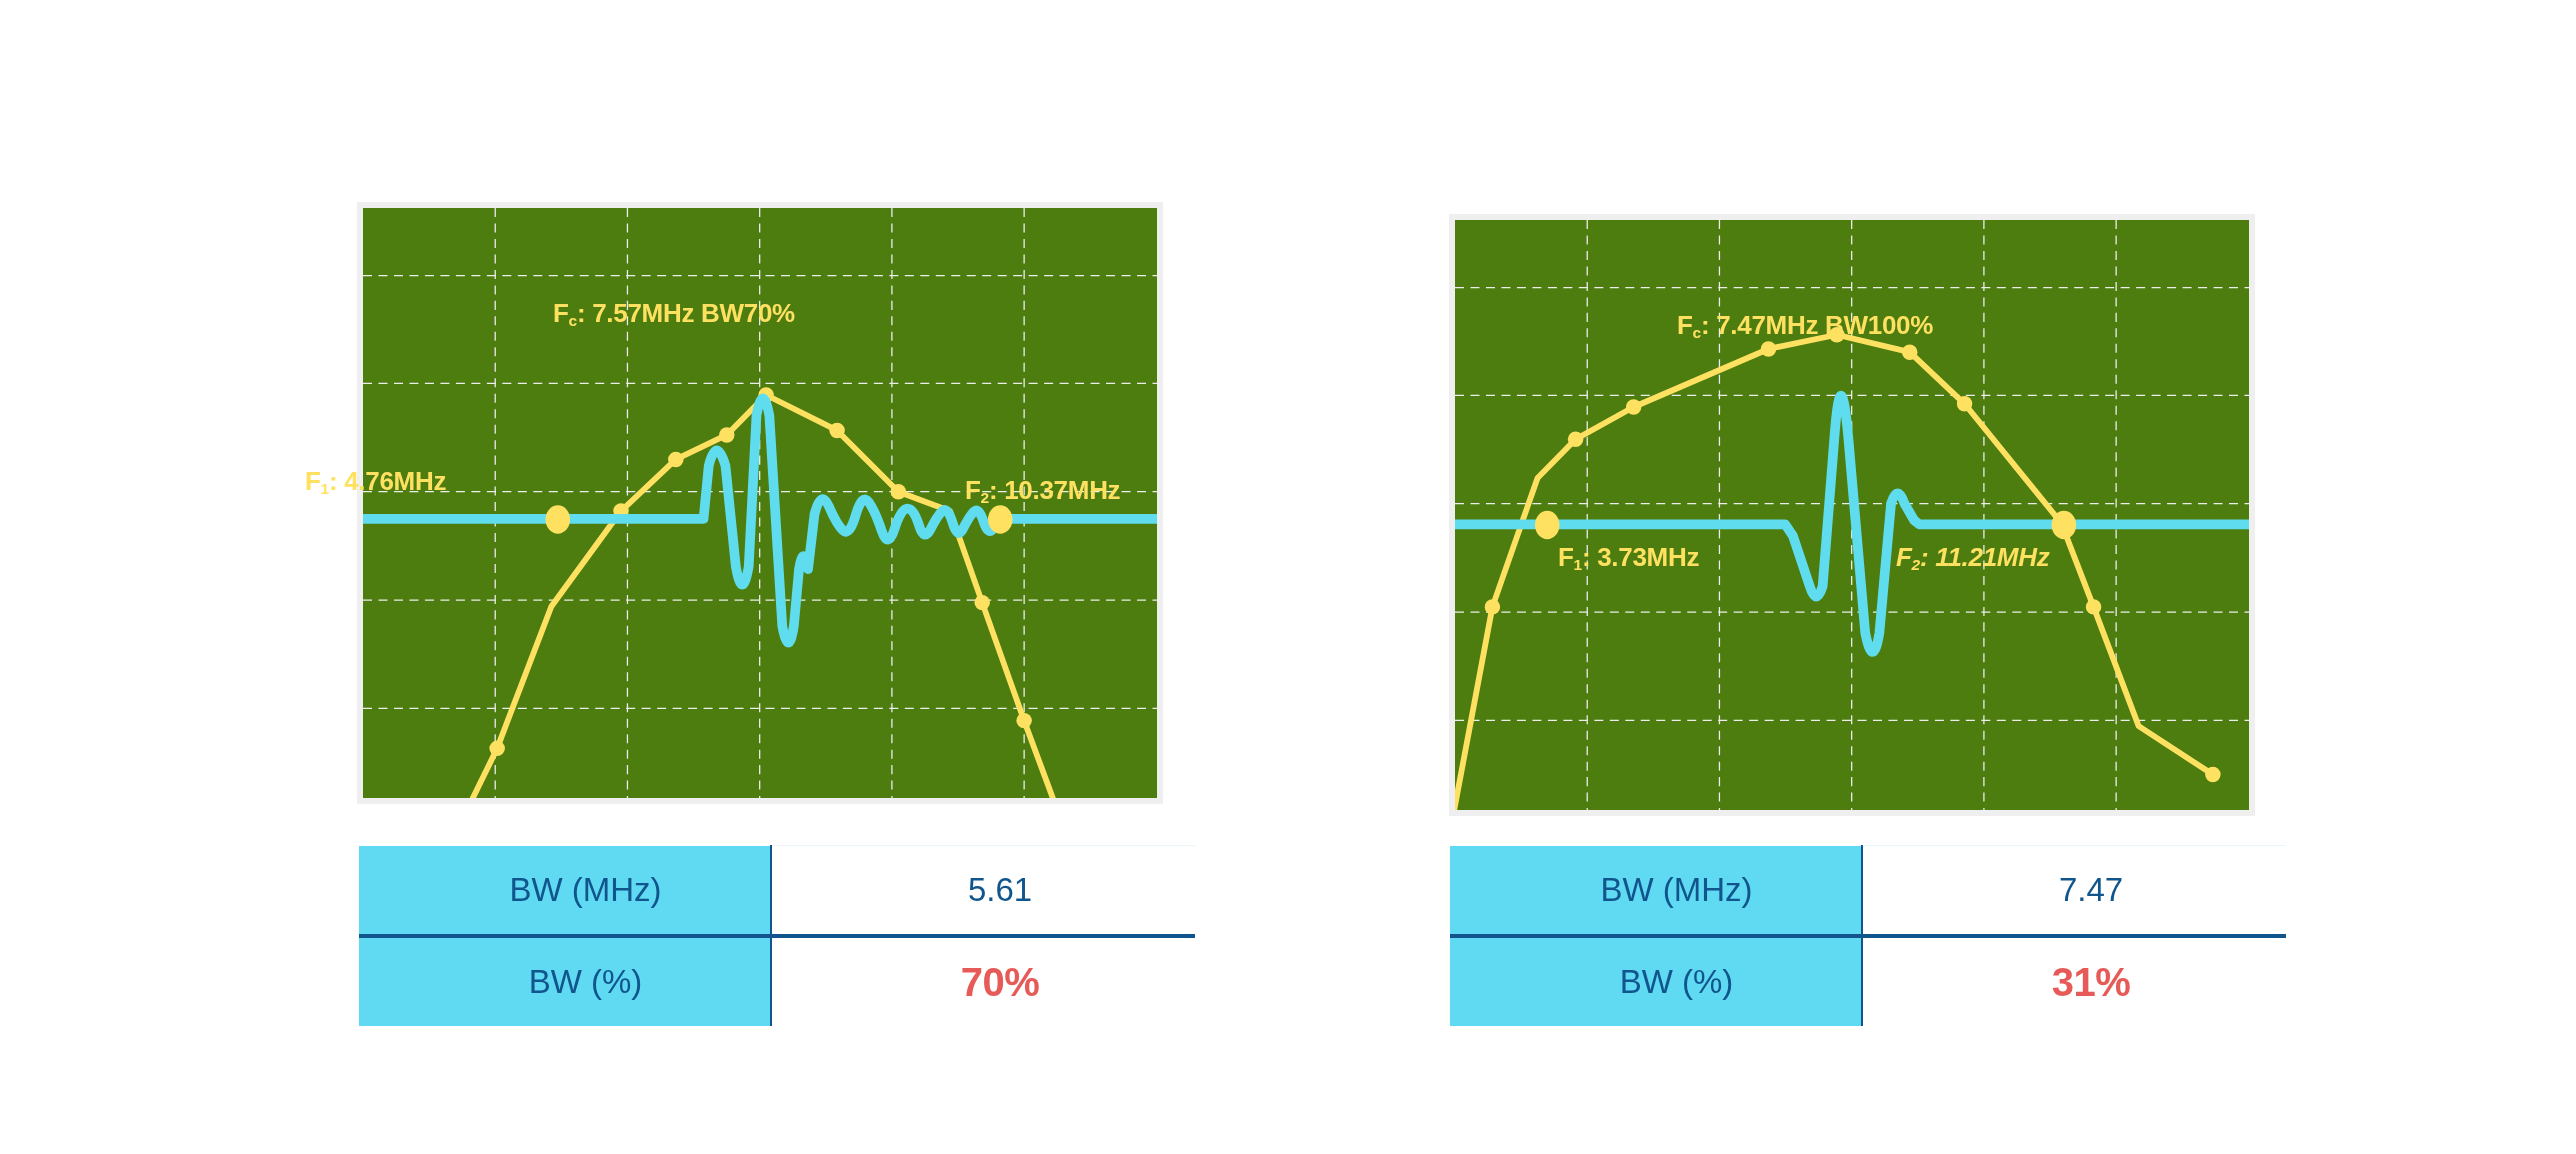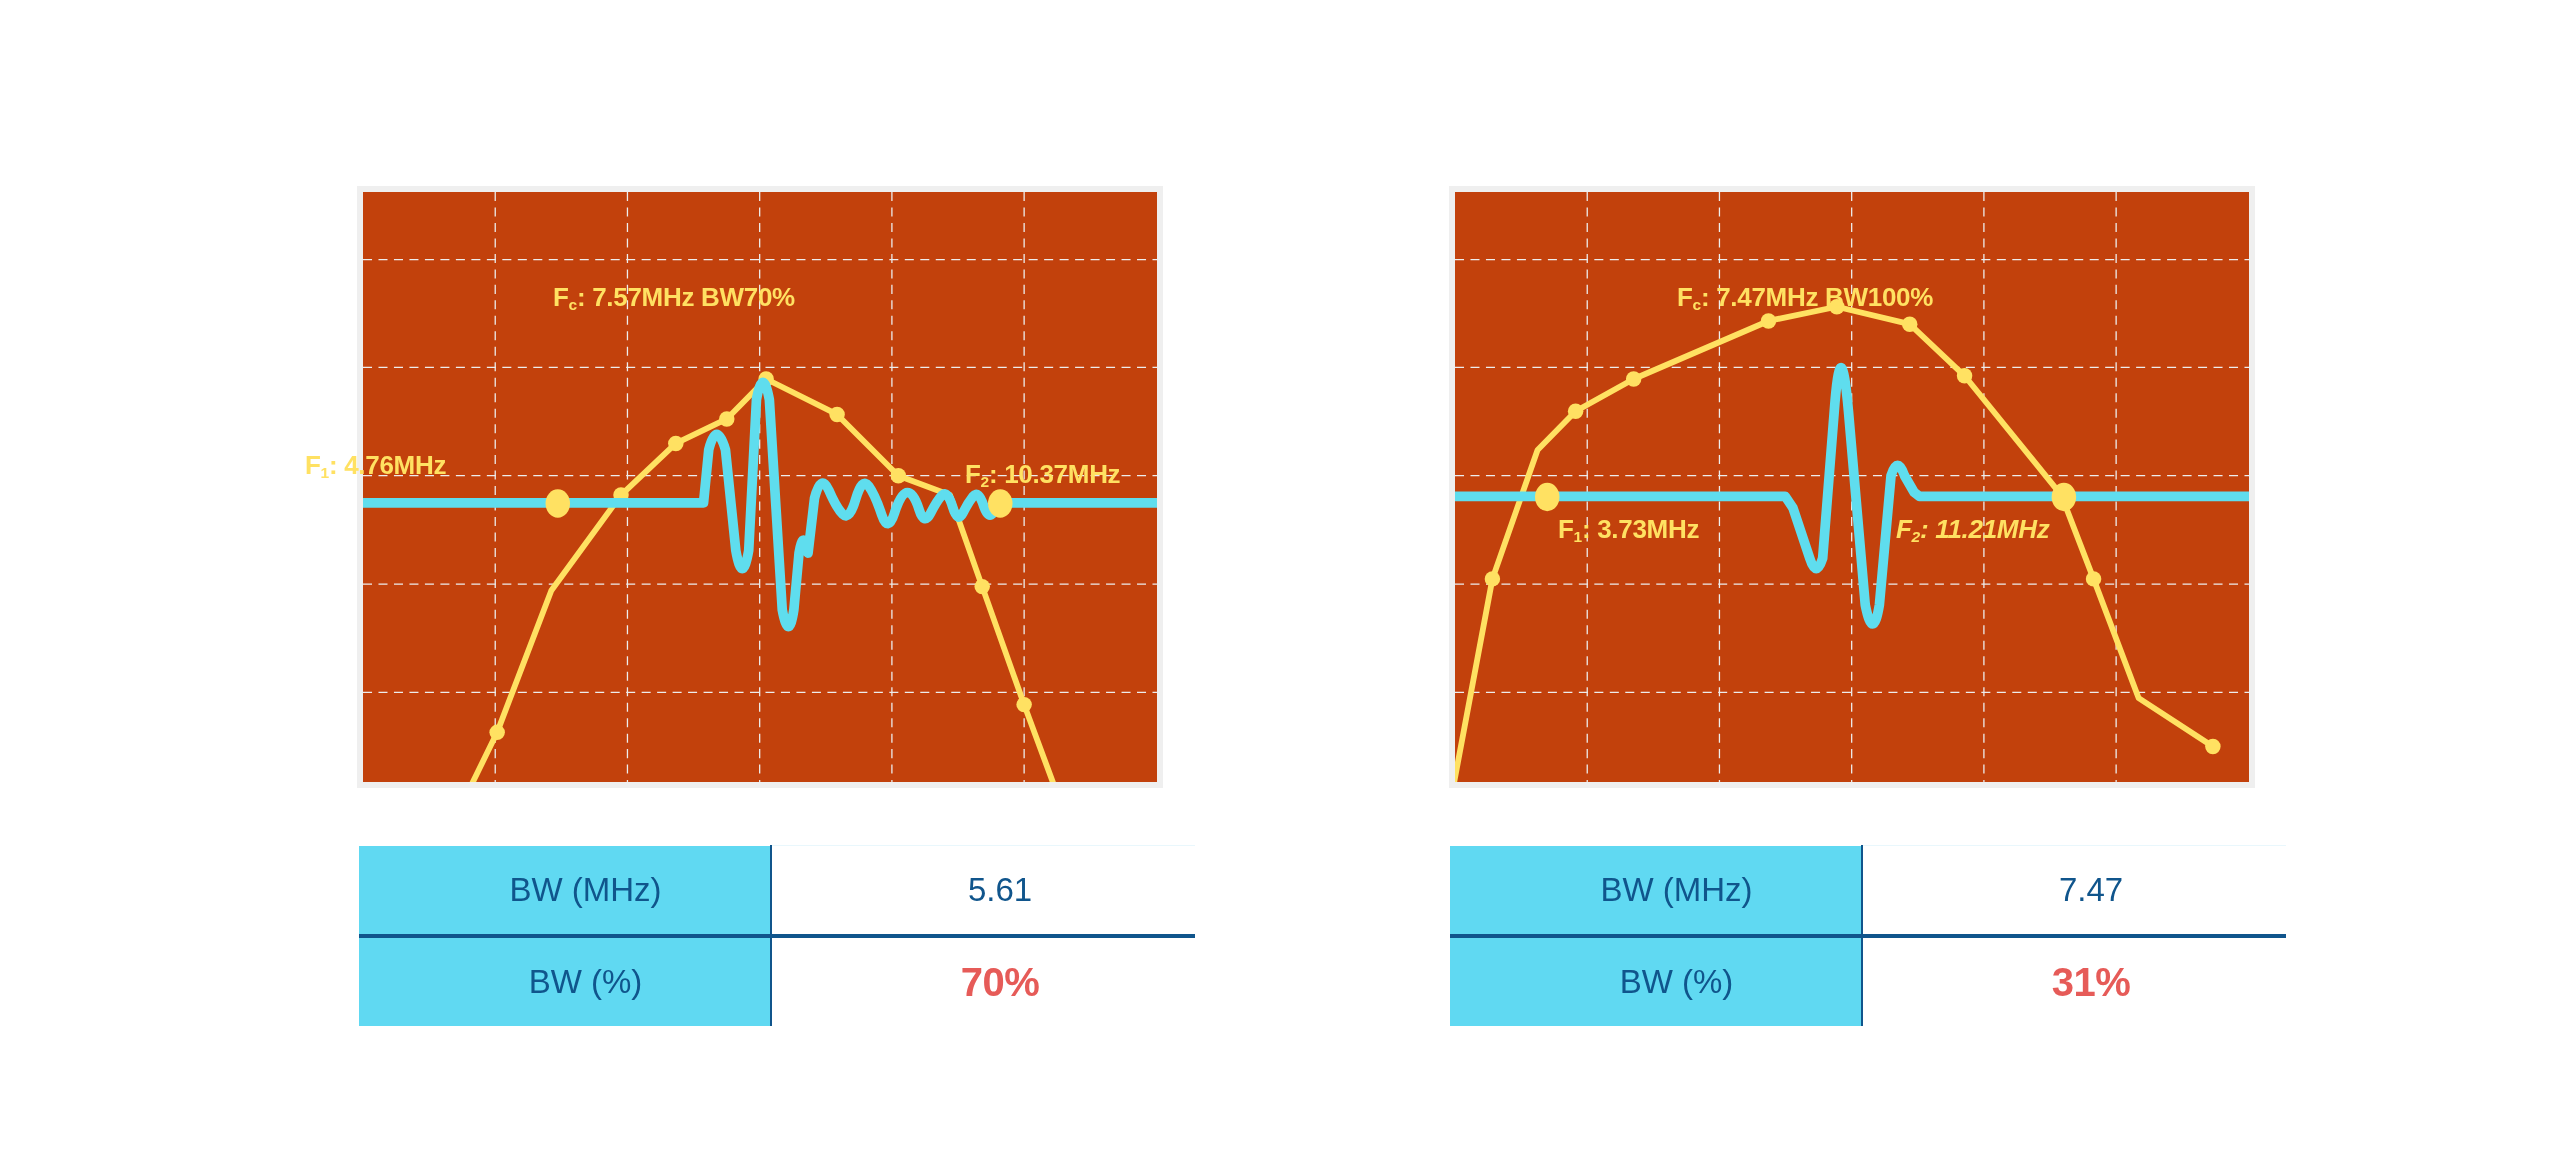--- a/index.html
+++ b/index.html
@@ -16,27 +16,27 @@
   }
   .panel{
     position:relative;
     width:50%;
     height:100%;
   }
 
   
   .chart-frame{
     position:absolute;
-    left:357px; top:186px;
+    left:357px; top:202px;
     width:806px; height:602px;
-    background:#c2410c;
+    background:#4d7c0f;
     border:6.4px solid #efefef;
     box-sizing:border-box;
   }
-  .panel.right .chart-frame{ left:161px; }
+  .panel.right .chart-frame{ left:161px;margin-top:12px; }
 
   .chart-svg{ position:absolute; left:0; top:0; width:100%; height:100%; display:block; }
 
   
   .flabel{
     position:absolute;
     color:#ffe162;
     font-weight:bold;
     font-size:26px;
     letter-spacing:-0.3px;

